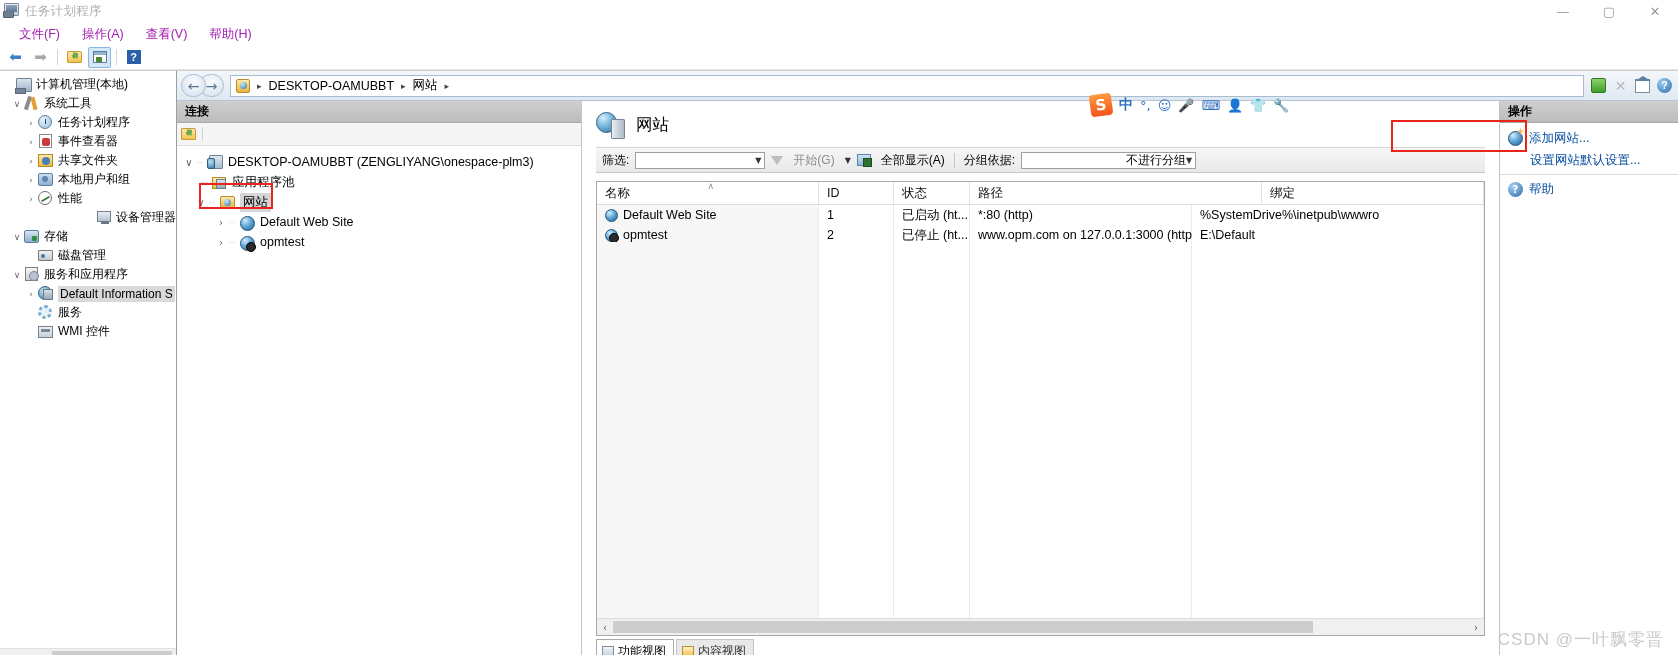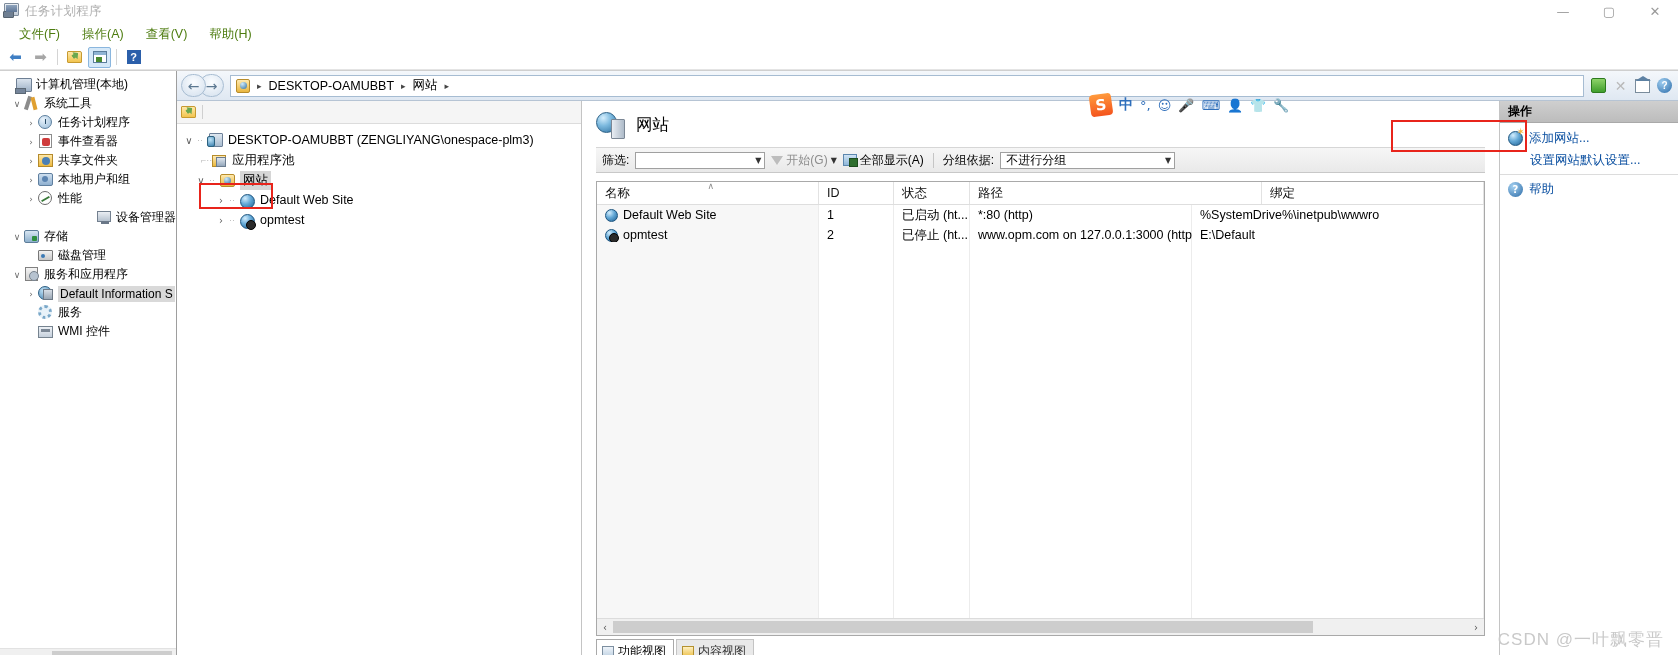--- a/index.html
+++ b/index.html
@@ -73,21 +73,21 @@
   #menubar {
     height: 22px;
     background: #fff;
     display: flex;
     align-items: center;
     padding-left: 8px;
     font-size: 12.5px;
   }
   #menubar .mi {
     padding: 2px 11px;
-    color: #4d7c0f;
+    color: #a21caf;
     white-space: nowrap;
   }
   
   #toolbar {
     height: 24px;
     background: #fff;
     border-bottom: 1px solid #e4e4e4;
     display: flex;
     align-items: center;
     padding-left: 4px;
@@ -424,34 +424,34 @@
   #filter-bar .fb-label { color:#000; }
   #filter-input {
     width: 130px; height: 17px;
     background: #fff;
     border: 1px solid #a0a0a0;
     display: flex; align-items: center; justify-content: flex-end;
     box-sizing: border-box;
     padding-right: 3px;
   }
   .caret-dn { font-size: 8px; color:#333; font-family:"DejaVu Sans",sans-serif; }
-  .fb-btn { display:flex; align-items:center; gap:3px; color:#8d8d8d; }
+  .fb-btn { display:flex; align-items:center; gap:10px; color:#8d8d8d; }
   .fb-btn.enabled { color:#000; }
   .fb-sep { width:1px; height:15px; background:#c5c5c5; margin:0 3px; }
   .funnel {
     width:0;height:0;border-left:6px solid transparent;border-right:6px solid transparent;border-top:9px solid #bdbdbd;
   }
   .showall-ico {
     width:14px;height:12px;background:linear-gradient(#cfe3f5,#8eb6d8);border:1px solid #5c87ae;box-sizing:border-box;position:relative;
   }
   .showall-ico:after{content:"";position:absolute;right:-2px;bottom:-2px;width:7px;height:7px;background:#2f6f2f;border:1px solid #1e4d1e;}
   #group-select {
     width: 175px; height: 17px;
     background: #fff; border: 1px solid #a0a0a0;
-    display: flex; align-items: center; justify-content: space-between;
+    display: flex; align-items: center; justify-content: flex-end;
     padding: 0 3px 0 5px;
     box-sizing: border-box;
   }
   
   #listview {
     margin: 8px 14px 0 14px;
     border: 1px solid #a9a9a9;
     flex: 1;
     display: flex;
     flex-direction: column;
@@ -825,20 +825,21 @@
           </div>
         <div class="atool">
             <span class="at-help">?</span>
           </div>
       </div>
     </div>
 
     <div id="iis-body">
 
       <div id="conn-pane">
+        <div class="pane-header">连接</div>
         <div id="conn-toolbar">
           <span class="folder-ico"></span>
           <span class="csep"></span>
         </div>
         <div id="conn-tree">
 
           <div class="cnode" style="padding-left:4px;">
             <span class="cchev">∨</span>
             <span class="dots">··</span>
             <span class="cico">

